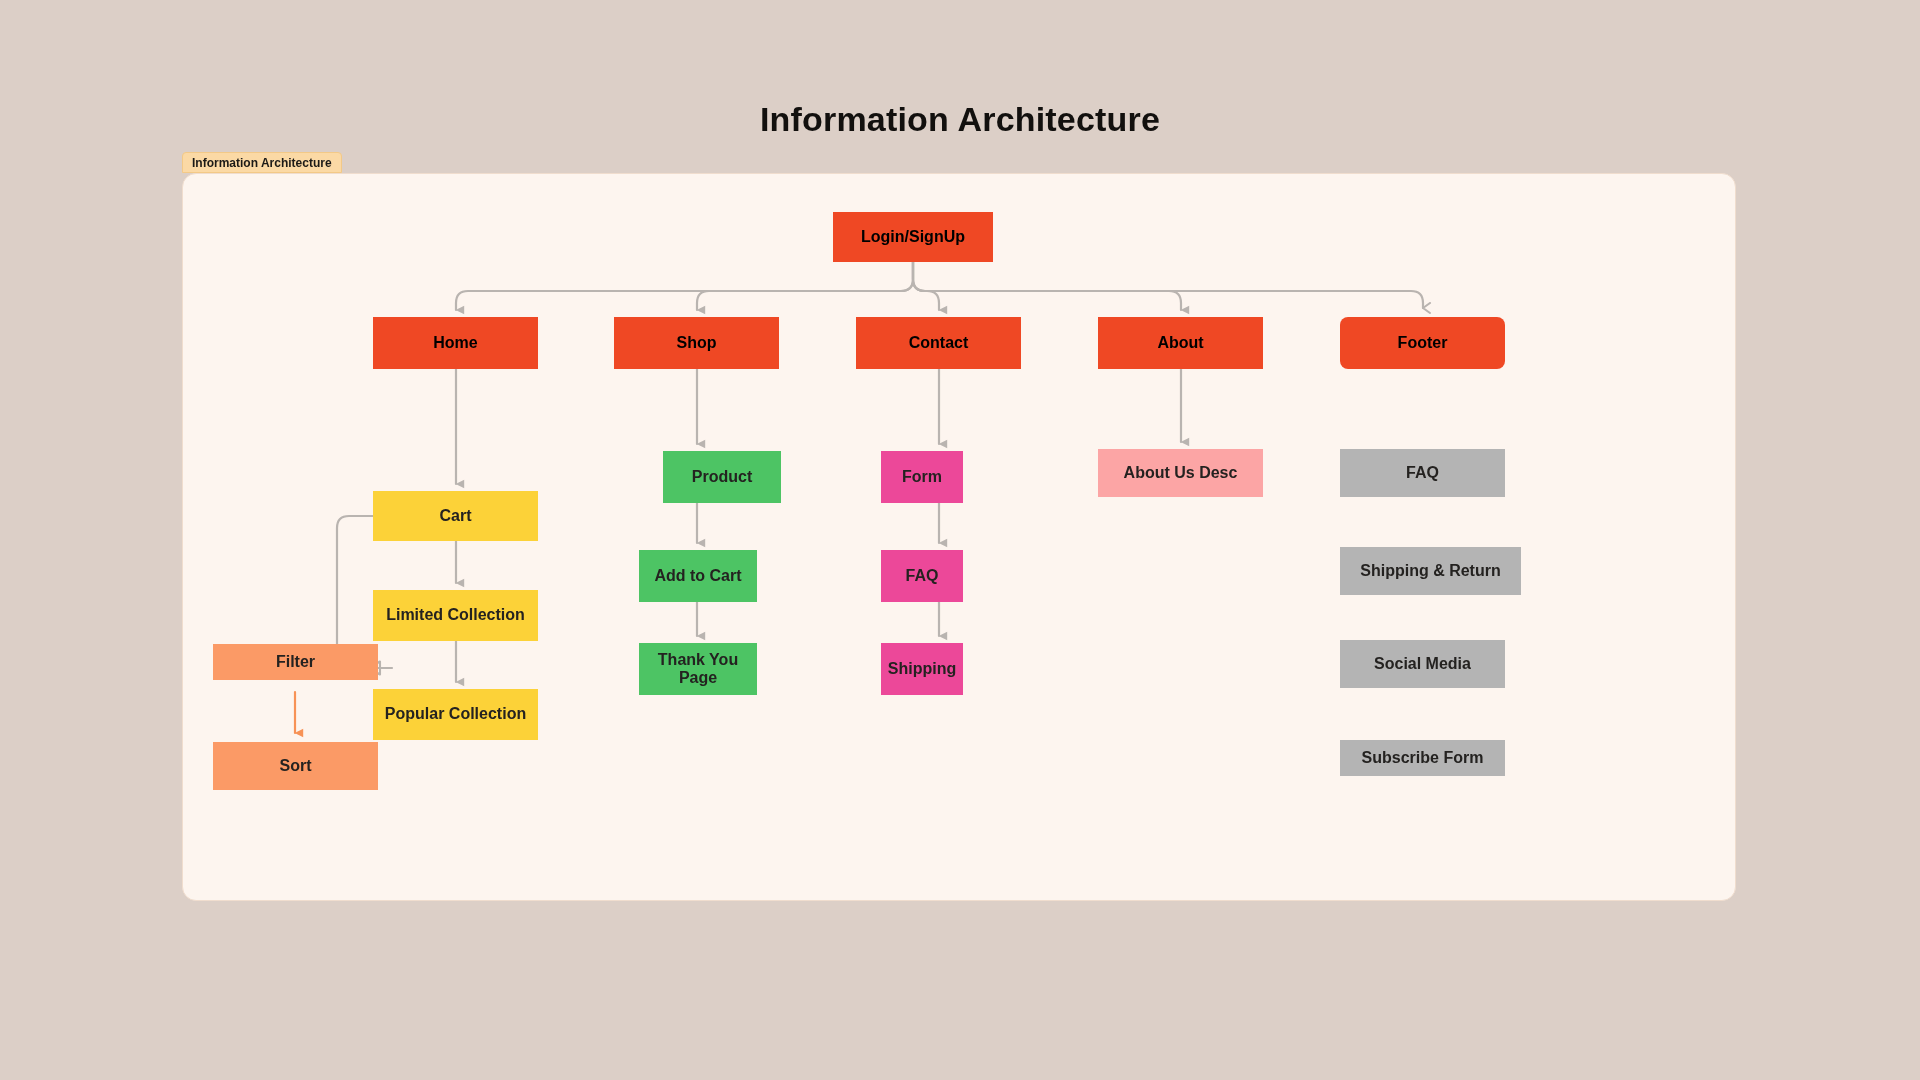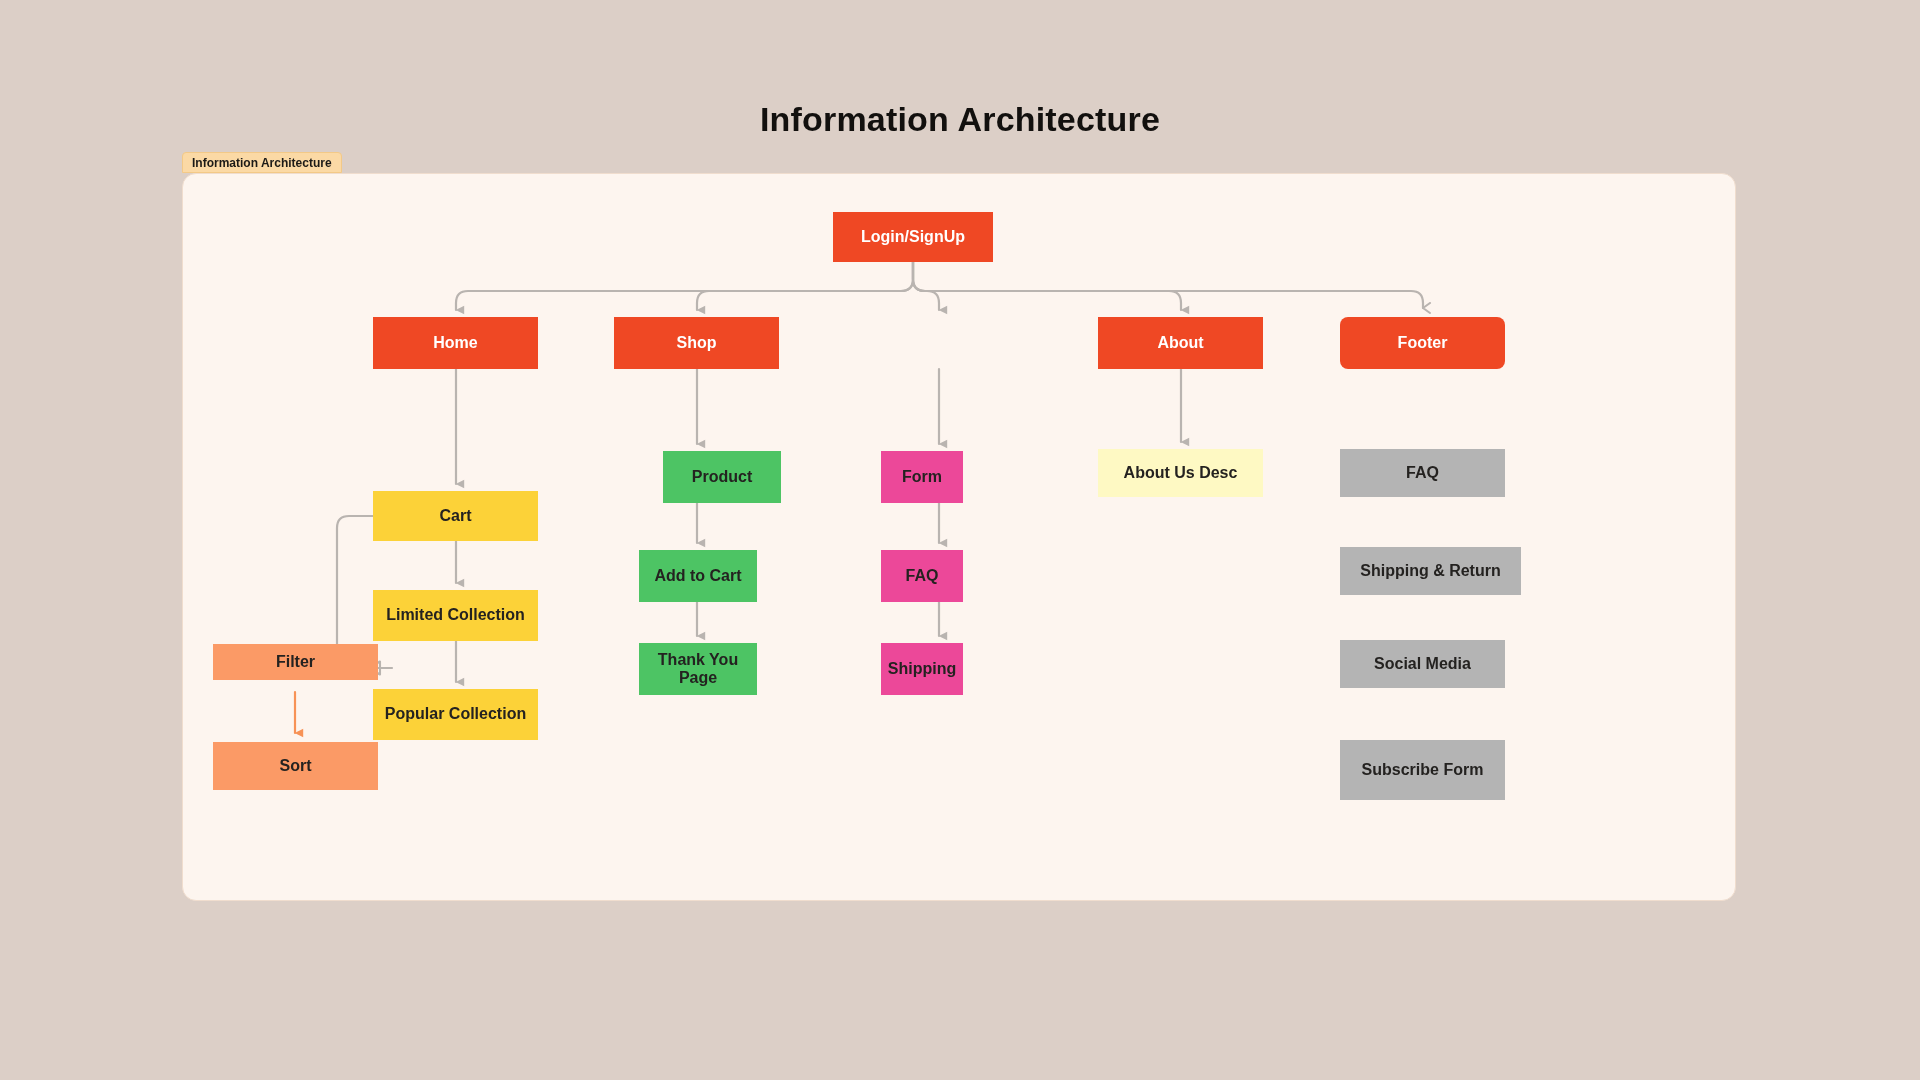--- a/index.html
+++ b/index.html
@@ -59,25 +59,25 @@
     position: absolute;
     display: flex;
     align-items: center;
     justify-content: center;
     text-align: center;
     font-weight: 700;
     line-height: 1.15;
     padding: 2px 8px;
     z-index: 2;
   }
-  .node.red   { background: #ef4824; color: #ffffff; font-size: 16px; }
+  .node.red   { background: #ef4824; color: #000000; font-size: 16px; }
   .node.yellow{ background: #fcd238; color: #242220; font-size: 16px; }
   .node.green { background: #4dc464; color: #242220; font-size: 16px; }
   .node.purple{ background: #ec4899; color: #242220; font-size: 16px; }
-  .node.blue  { background: #fef9c3; color: #242220; font-size: 16px; }
+  .node.blue  { background: #fca5a5; color: #242220; font-size: 16px; }
   .node.gray  { background: #b4b4b4; color: #242220; font-size: 16px; }
   .node.orange{ background: #fb9a66; color: #242220; font-size: 16px; }
 </style>
 </head>
 <body>
 
 <div id="root">
 
   <div id="page-title">Information Architecture</div>
 
@@ -133,39 +133,40 @@
 
       <g fill="none" stroke="#f79256" stroke-width="2.2" stroke-linecap="round">
         <path d="M112,518 L112,559" marker-end="url(#tri-orange)"></path>
       </g>
     </svg>
 
     <div class="node red" style="left:650px;  top:38px;  width:160px; height:50px;">Login/SignUp</div>
 
     <div class="node red" style="left:190px;  top:143px; width:165px; height:52px;">Home</div>
     <div class="node red" style="left:431px;  top:143px; width:165px; height:52px;">Shop</div>
+    <div class="node red" style="left:673px;  top:143px; width:165px; height:52px;">Contact</div>
     <div class="node red" style="left:915px;  top:143px; width:165px; height:52px;">About</div>
     <div class="node red" style="left:1157px; top:143px; width:165px; height:52px;border-radius:8px;">Footer</div>
 
     <div class="node yellow" style="left:190px;  top:317px; width:165px; height:50px;">Cart</div>
     <div class="node yellow" style="left:190px;  top:416px; width:165px; height:51px;">Limited Collection</div>
     <div class="node yellow" style="left:190px;  top:515px; width:165px; height:51px;">Popular Collection</div>
 
     <div class="node green" style="left:480px;  top:277px; width:118px; height:52px;text-align:center;">Product</div>
     <div class="node green" style="left:456px;  top:376px; width:118px; height:52px;">Add to Cart</div>
     <div class="node green" style="left:456px;  top:469px; width:118px; height:52px;">Thank You Page</div>
 
     <div class="node purple" style="left:698px;  top:277px; width:82px;  height:52px;">Form</div>
     <div class="node purple" style="left:698px;  top:376px; width:82px;  height:52px;">FAQ</div>
     <div class="node purple" style="left:698px;  top:469px; width:82px;  height:52px;">Shipping</div>
 
     <div class="node blue" style="left:915px;  top:275px; width:165px; height:48px;">About Us Desc</div>
 
     <div class="node gray" style="left:1157px; top:275px; width:165px; height:48px;">FAQ</div>
     <div class="node gray" style="left:1157px; top:373px; width:181px; height:48px;">Shipping &amp; Return</div>
     <div class="node gray" style="left:1157px; top:466px; width:165px; height:48px;">Social Media</div>
-    <div class="node gray" style="left:1157px; top:566px; width:165px; height:60px;">Subscribe Form</div>
+    <div class="node gray" style="left:1157px; top:566px; width:165px; height:36px;">Subscribe Form</div>
 
     <div class="node orange" style="left:30px;   top:470px; width:165px; height:36px;">Filter</div>
     <div class="node orange" style="left:30px;   top:568px; width:165px; height:48px;">Sort</div>
 
   </div>
 </div>
 
 </body></html>

